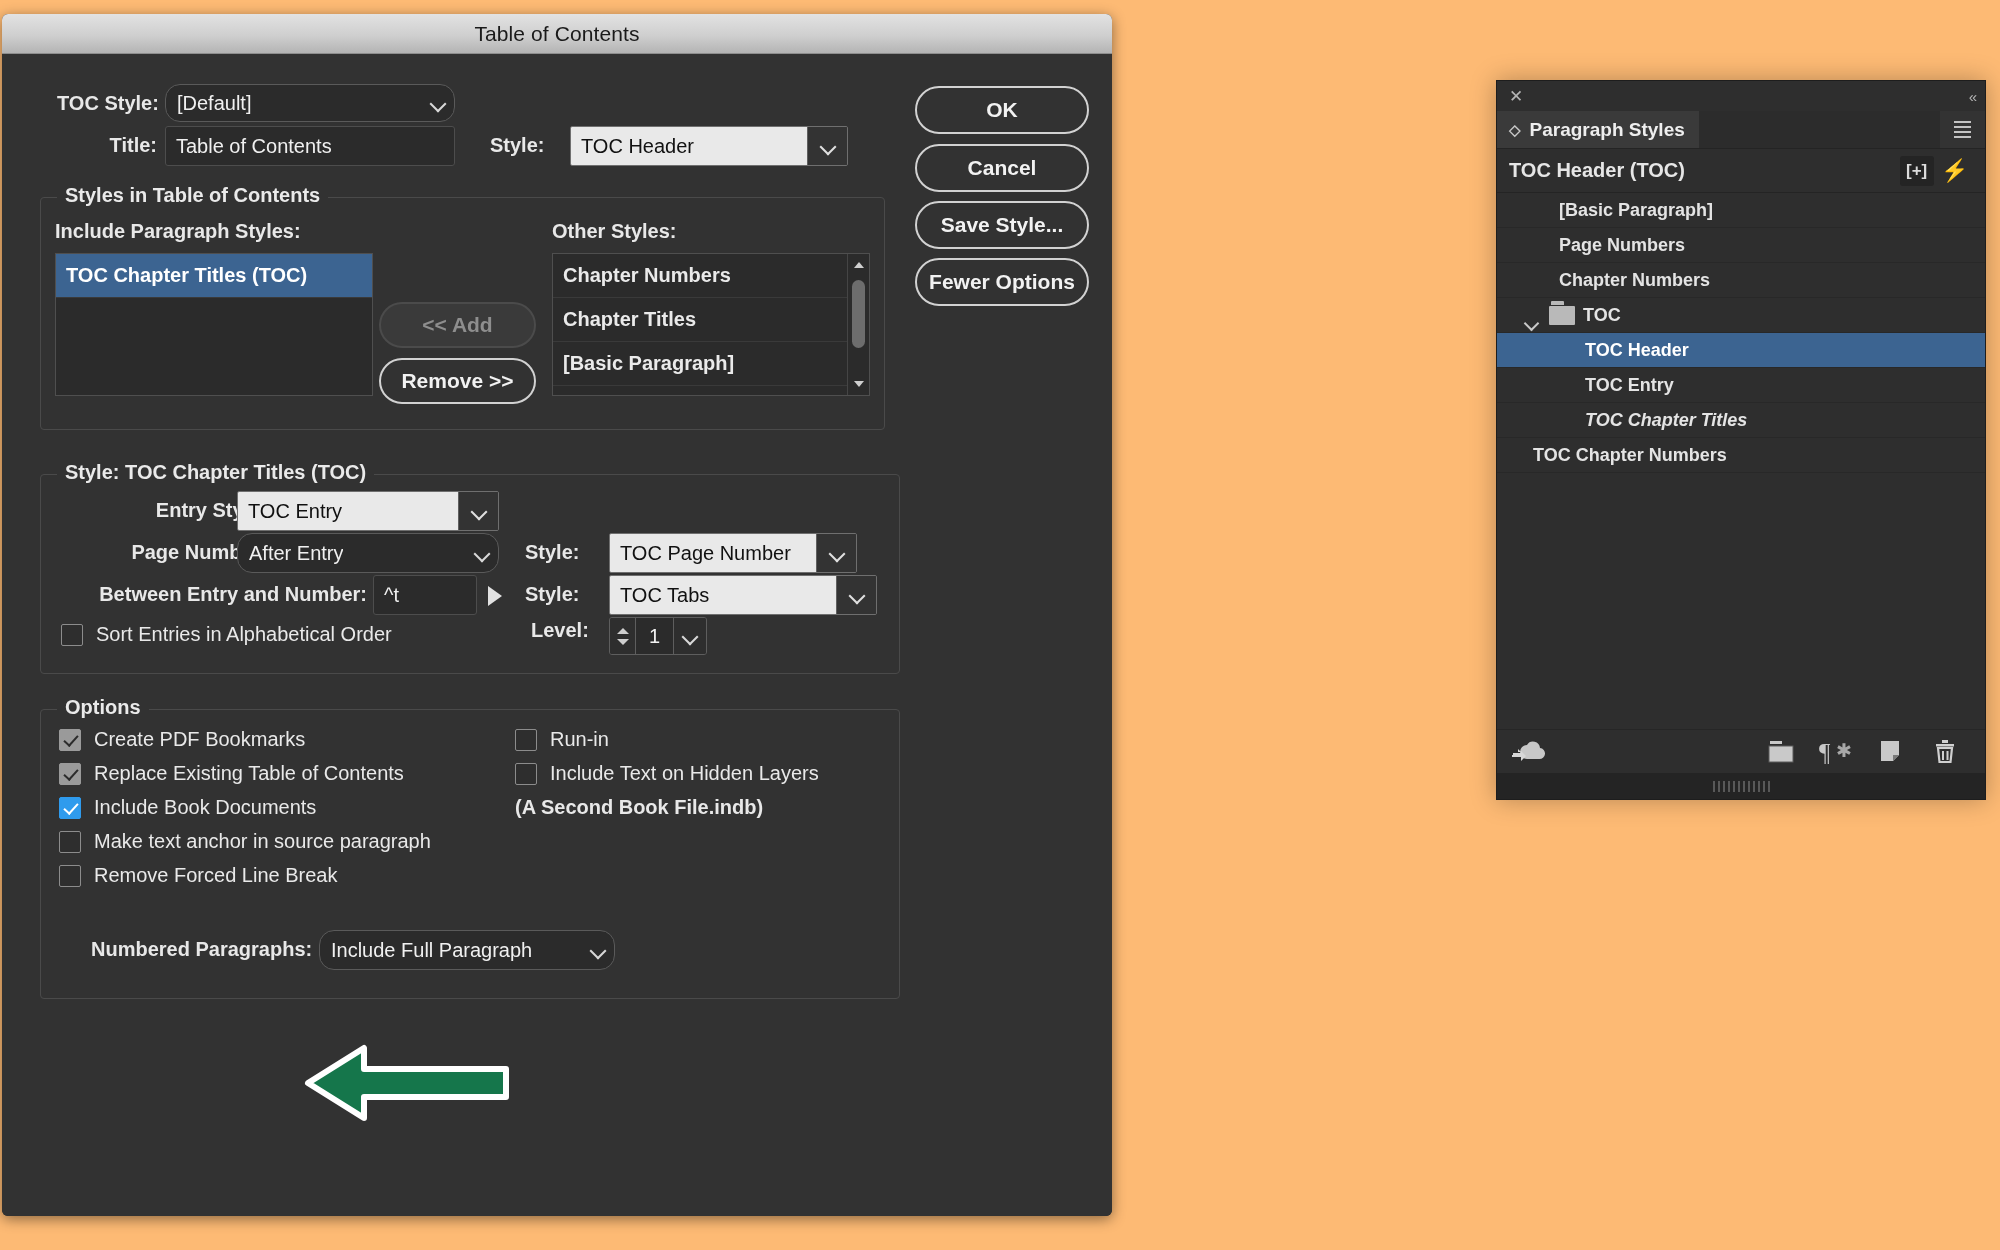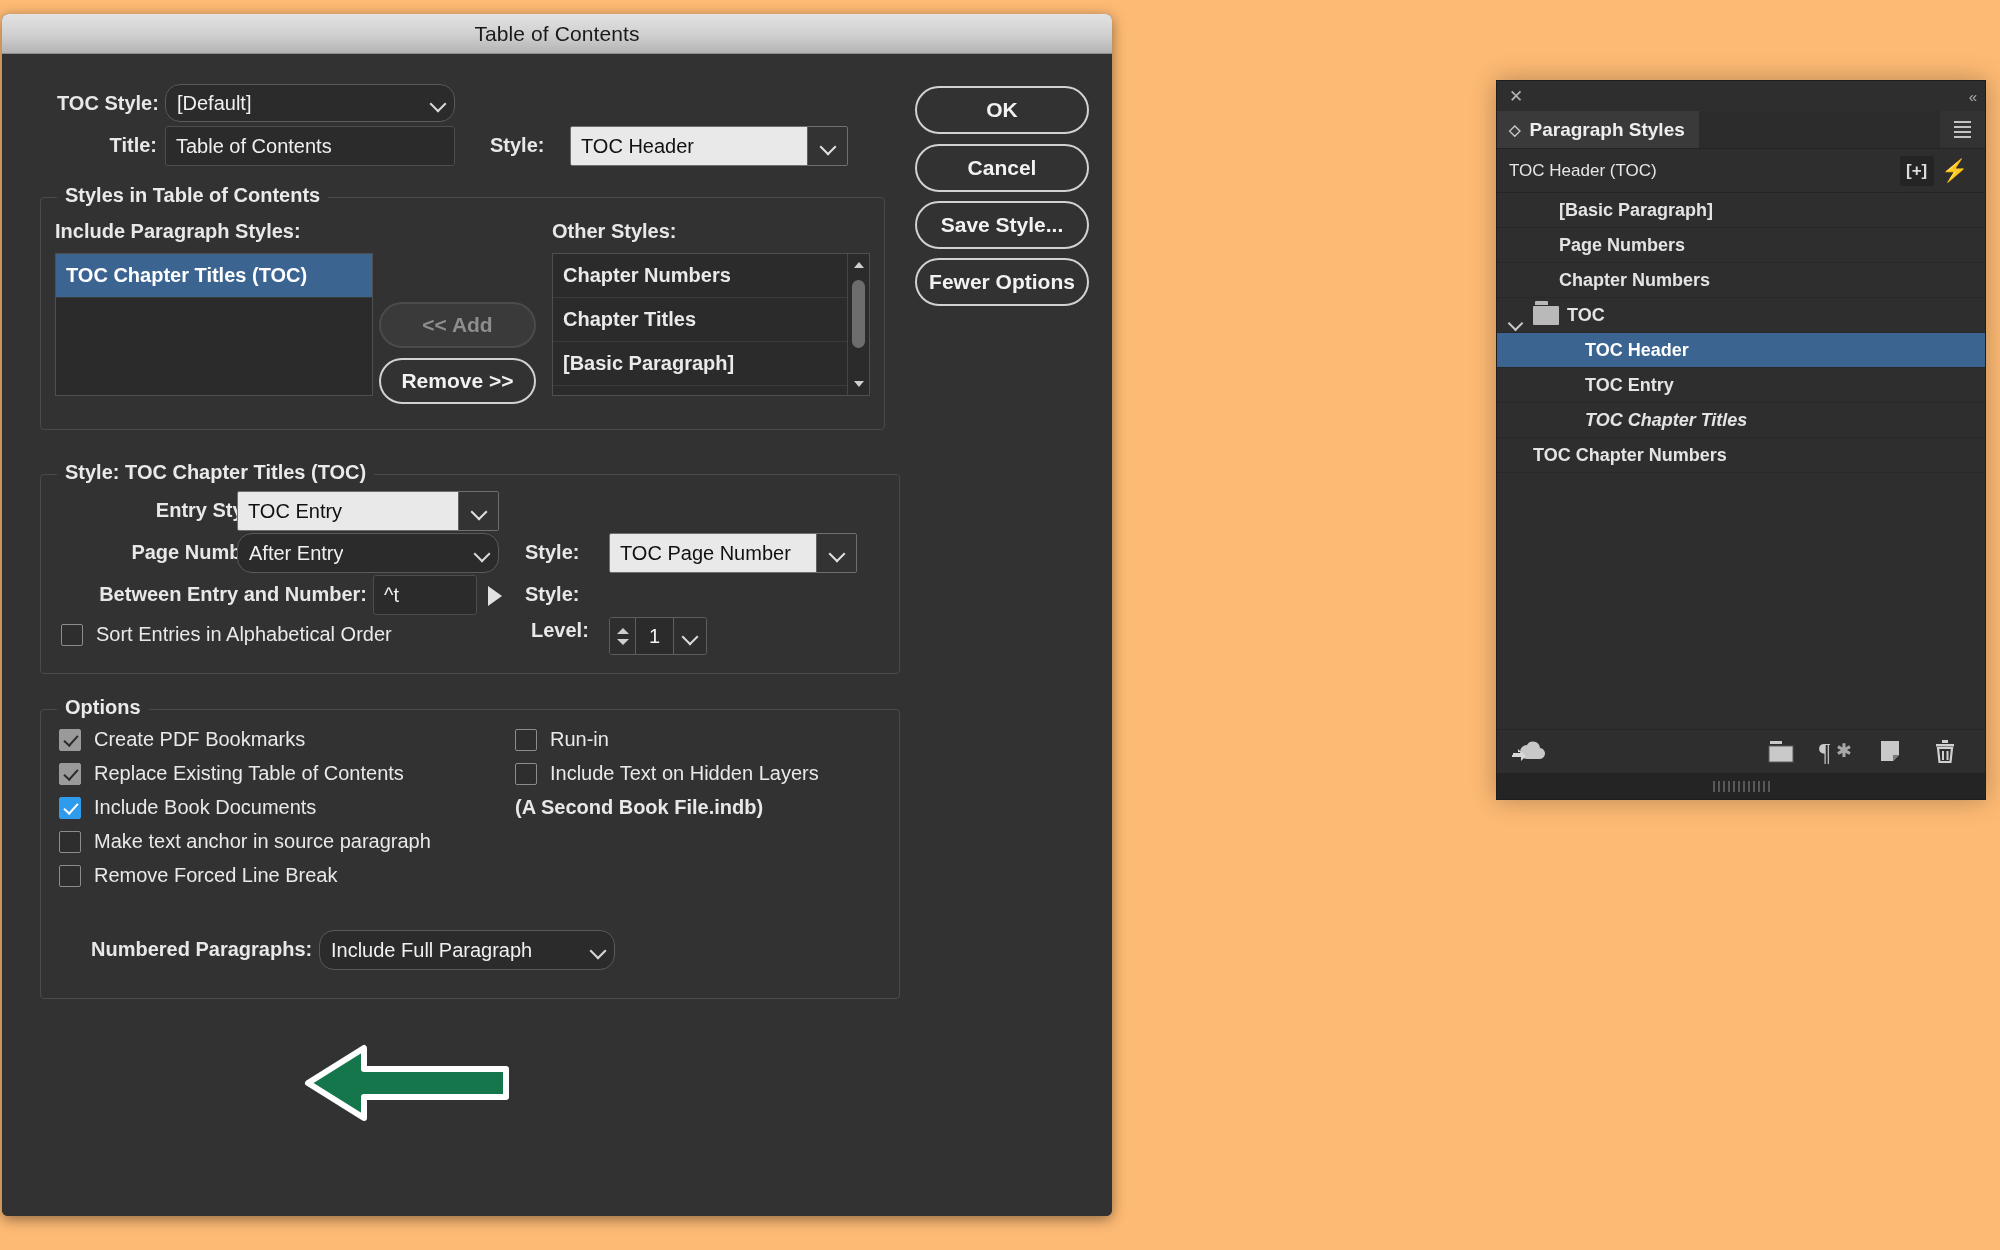--- a/index.html
+++ b/index.html
@@ -187,21 +187,21 @@
     padding: 0 14px 0 12px; background: #3a3a3a;
     color: #eeeeee; font-size: 19px; font-weight: bold; white-space: nowrap;
   }
   .tabflex { flex: 1 1 auto; background: #2c2c2c; }
   .hamb { display: flex; flex-direction: column; gap: 3px; padding: 0 14px; justify-content: center; }
   .hamb i { display: block; width: 17px; height: 2px; background: #c3c3c3; }
   .panel-curstyle {
     height: 44px; display: flex; align-items: center; justify-content: space-between;
     padding: 0 8px 0 12px; background: #2e2e2e; border-bottom: 1px solid #242424;
   }
-  .panel-curstyle .nm { color: #e6e6e6; font-size: 17px; font-weight: normal; }
+  .panel-curstyle .nm { color: #e6e6e6; font-size: 20px; font-weight: bold; }
   .sqicon {
     width: 34px; height: 30px; background: #242424; border-radius: 3px;
     display: flex; align-items: center; justify-content: center;
     color: #dcdcdc; font-size: 17px; font-weight: bold;
   }
   .bolticon { color: #dedede; font-size: 22px; padding: 0 8px; }
   .plist { position: relative; height: 500px; background: #2e2e2e; overflow: hidden; }
   .prow {
     height: 35px; display: flex; align-items: center;
     color: #e4e4e4; font-size: 18px; font-weight: bold;
@@ -337,20 +337,26 @@
             <span class="chev"></span>
           </span>
         </div>
 
         <div class="lbl" style="position:absolute;left:20px;top:108px;width:306px;text-align:right;">Between Entry and Number:</div>
         <div class="field-dark" style="position:absolute;left:332px;top:100px;width:104px;height:40px;">
           <span>^t</span>
         </div>
         <div style="position:absolute;left:447px;top:111px;" class="tri"></div>
         <div class="lbl" style="position:absolute;left:484px;top:108px;">Style:</div>
+        <div class="combo-light" style="position:absolute;left:568px;top:100px;width:268px;height:40px;">
+          <span class="cv">TOC Tabs</span>
+          <span class="cbtn">
+            <span class="chev"></span>
+          </span>
+        </div>
 
         <div class="cbrow" style="position:absolute;left:20px;top:148px;">
           <span class="cbox off"></span>
           <span class="cbtext">Sort Entries in Alphabetical Order</span>
         </div>
 
         <div class="lbl" style="position:absolute;left:490px;top:144px;">Level:</div>
         <div class="spin" style="position:absolute;left:568px;top:142px;">
           <span class="arrows">
             <span class="ar up"></span>
@@ -437,21 +443,21 @@
       <span style="display:flex;align-items:center;">
         <span class="sqicon">[+]</span>
         <span class="bolticon">⚡</span>
       </span>
     </div>
 
     <div class="plist">
       <div class="prow" style="padding-left:62px;">[Basic Paragraph]</div>
       <div class="prow" style="padding-left:62px;">Page Numbers</div>
       <div class="prow" style="padding-left:62px;">Chapter Numbers</div>
-      <div class="prow" style="padding-left:10px;gap:8px;">
+      <div class="prow" style="padding-left:26px;gap:8px;">
         <span class="twist"></span>
         <span class="folder"></span>
         <span>TOC</span>
       </div>
       <div class="prow sel" style="padding-left:88px;">TOC Header</div>
       <div class="prow" style="padding-left:88px;">TOC Entry</div>
       <div class="prow" style="padding-left:88px;font-style:italic;">TOC Chapter Titles</div>
       <div class="prow" style="padding-left:36px;">TOC Chapter Numbers</div>
     </div>
 

